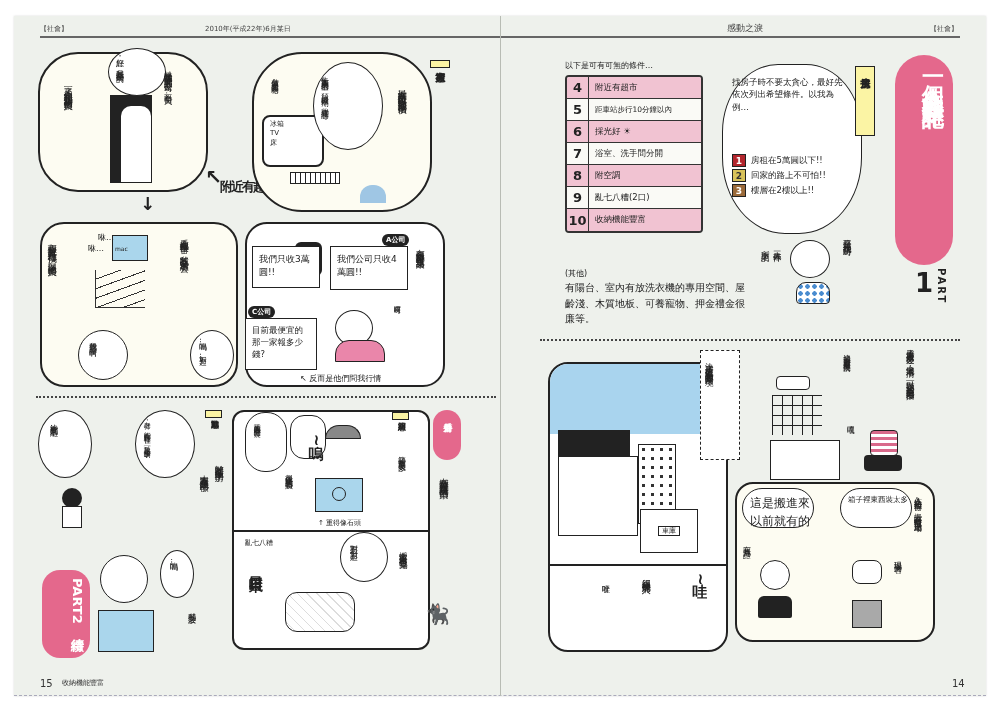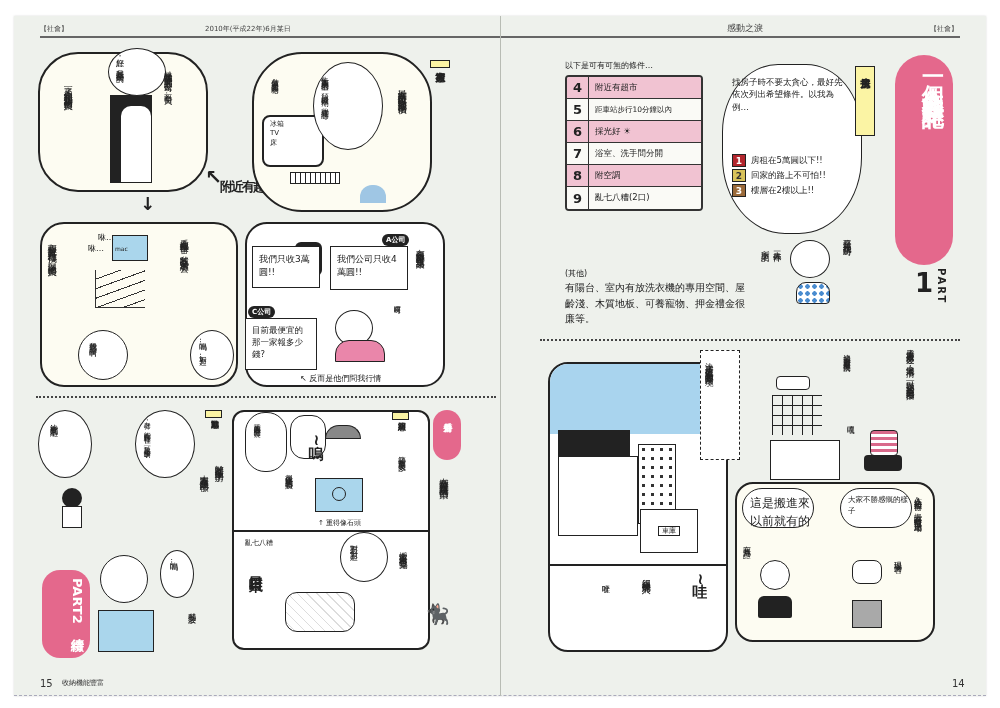--- a/index.html
+++ b/index.html
@@ -162,20 +162,24 @@
       <div class="ltxt">浴室、洗手間分開</div>
     </div>
   <div class="lrow pink">
       <div class="lnum">8</div>
       <div class="ltxt">附空調</div>
     </div>
   <div class="lrow white">
       <div class="lnum">9</div>
       <div class="ltxt">亂七八糟(2口)</div>
     </div>
+  <div class="lrow pink">
+      <div class="lnum">10</div>
+      <div class="ltxt">收納機能豐富</div>
+    </div>
 </div>
 <div class="abs" style="left:565px;top:268px;font-size:8px">(其他)</div>
 <div class="abs" style="left:565px;top:280px;width:185px;font-size:10px;line-height:1.55">有陽台、室內有放洗衣機的專用空間、屋齡淺、木質地板、可養寵物、押金禮金很廉等。</div>
 
 <div class="abs" style="left:722px;top:64px;width:140px;height:170px;border:1.8px solid #222;border-radius:40% 40% 45% 45%;background:#fff"></div>
 <div class="abs" style="left:732px;top:76px;width:115px;font-size:8.5px;line-height:1.45">找房子時不要太貪心，最好先依次列出希望條件。以我為例…</div>
 <div class="abs" style="left:732px;top:152px;width:125px">
   <div class="rank">
       <span class="badge" style="background:#b3262d">1</span>
       <span>房租在5萬圓以下!!</span>
@@ -223,21 +227,21 @@
 <div class="vtext abs" style="left:842px;top:348px;height:60px;font-size:7.5px">這裡的廚房看起來挺方便的♡</div>
 <div class="vtext abs" style="left:846px;top:420px;height:32px;font-size:7.5px">嘎嘎</div>
 <div class="stripe" style="left:870px;top:430px;width:28px;height:26px;border-radius:4px"></div>
 <div class="abs" style="left:864px;top:455px;width:38px;height:16px;background:#222;border-radius:4px"></div>
 <div class="vtext abs" style="left:905px;top:342px;height:135px;font-size:8.5px">房子看過幾處之後，會混淆不清，可以拍下照片避免這類困擾。</div>
 
 <div class="panel" style="left:735px;top:482px;width:200px;height:160px;background:#fdfcf2;border-radius:18px"></div>
 <div class="bubble" style="left:742px;top:488px;width:72px;height:40px;border-radius:20px"></div>
 <div class="abs" style="left:750px;top:494px;width:60px;font-size:12px;line-height:1.5">這是搬進來以前就有的</div>
 <div class="bubble" style="left:840px;top:488px;width:72px;height:40px;border-radius:20px"></div>
-<div class="abs" style="left:848px;top:494px;width:60px;font-size:7.5px;line-height:1.5">大家不勝感慨的樣子</div>
+<div class="abs" style="left:848px;top:494px;width:60px;font-size:7.5px;line-height:1.5">箱子裡東西裝太多</div>
 <div class="vtext abs" style="left:741px;top:540px;height:70px;font-size:8px">有照片為證</div>
 <div class="abs" style="left:760px;top:560px;width:30px;height:30px;border:1.5px solid #222;border-radius:50%;background:#fff"></div>
 <div class="abs" style="left:758px;top:596px;width:34px;height:22px;background:#222;border-radius:6px 6px 2px 2px"></div>
 <div class="abs" style="left:852px;top:560px;width:30px;height:24px;border:1.5px solid #222;border-radius:8px;background:#fff"></div>
 <div class="abs" style="left:852px;top:600px;width:30px;height:28px;background:#a9a9a9;border:1.5px solid #222"></div>
 <div class="vtext abs" style="left:892px;top:555px;height:60px;font-size:8px">現場會同者</div>
 <div class="vtext abs" style="left:912px;top:490px;height:150px;font-size:8px">入住之前拍照留存，搬家時有時也可以派上用場。</div>
 
 <div class="foot" style="left:952px">14</div>
 

